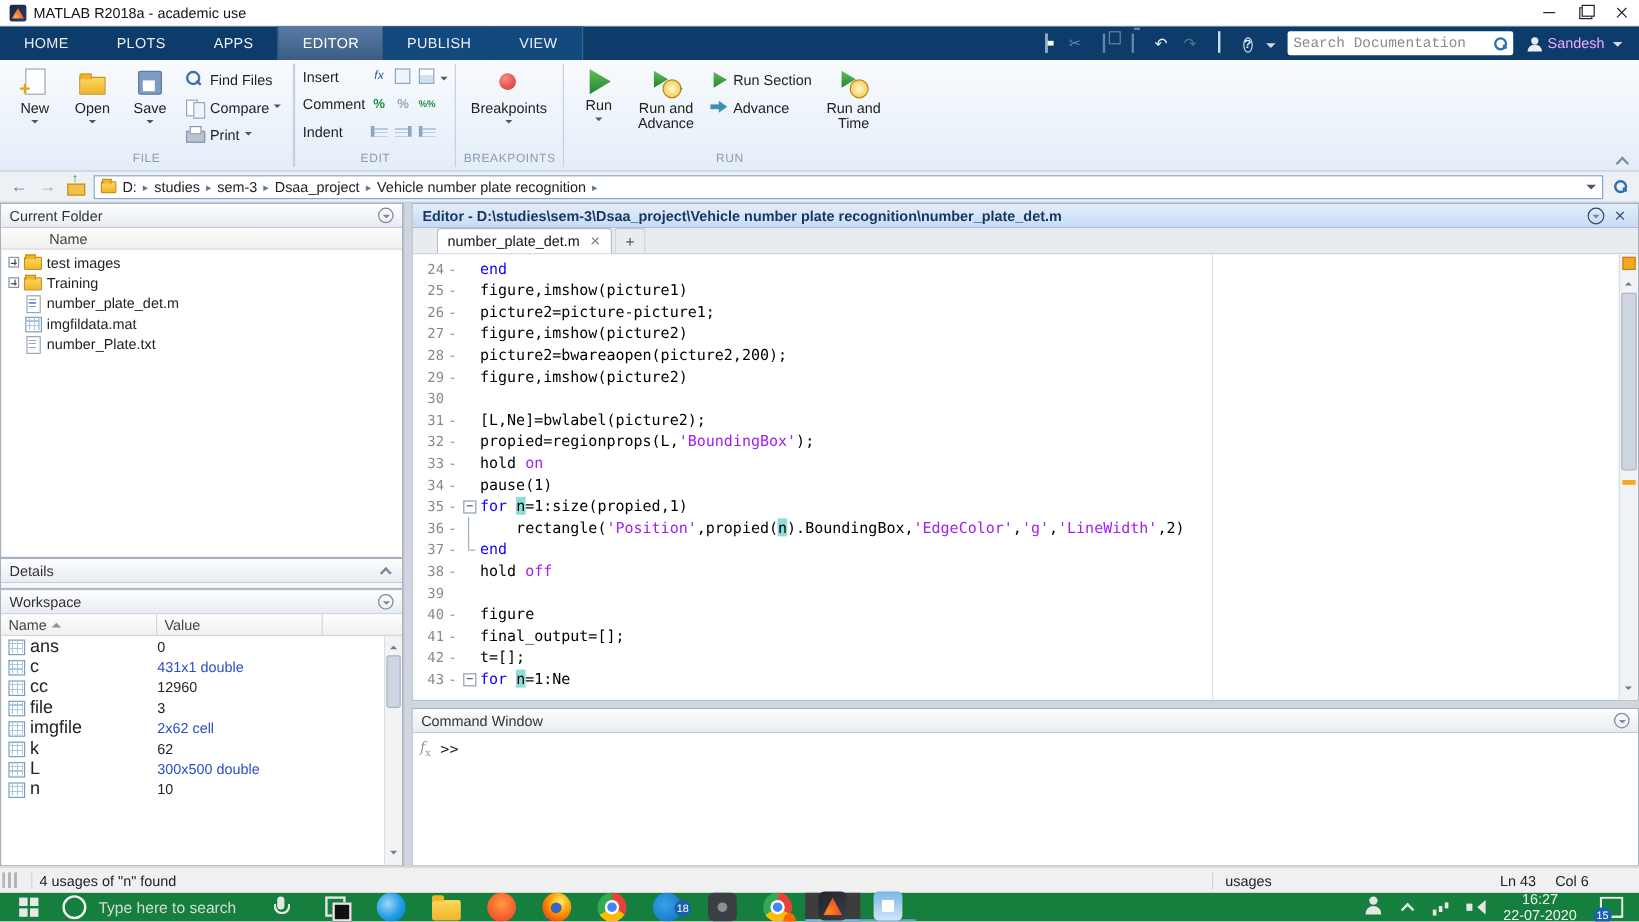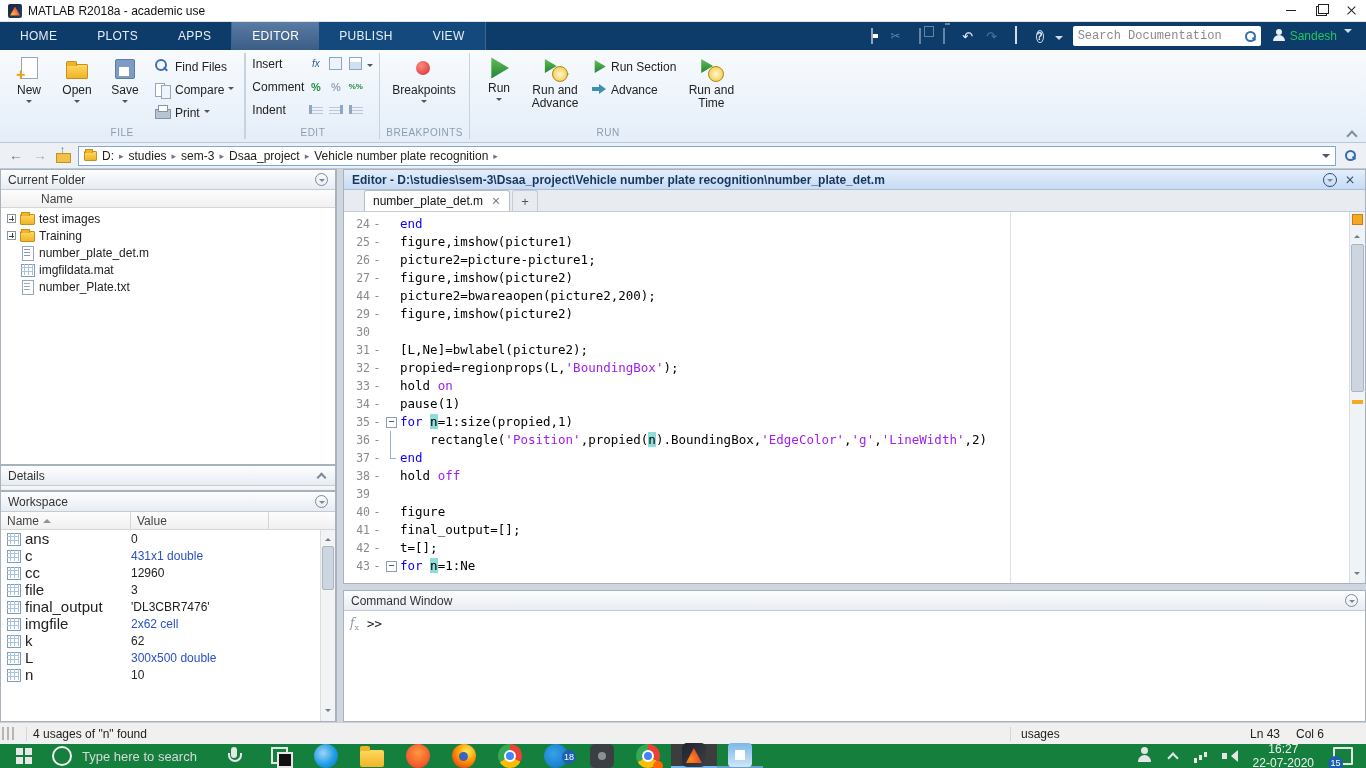--- a/index.html
+++ b/index.html
@@ -42,21 +42,21 @@
   .qi-redo::before{content:"\21B7";color:#9fb3cc;font-size:13px}
   .qi-win::before{content:"";width:11px;height:9px;border:1px solid #cfdcec;border-top:3px solid #cfdcec}
   .qi-help::before{content:"?";color:#eef4fb;font-weight:bold;font-size:10px;border:1px solid #cfdcec;border-radius:50%;width:13px;height:13px;line-height:12px;text-align:center}
   .qcaret{width:0;height:0;border:4px solid transparent;border-top-color:#cfdcec;margin:8px 2px 0}
   .sdoc{width:188px;height:20px;background:#fff;border-radius:2px;display:flex;align-items:center;padding:0 5px;margin:0 6px}
   .sdoc input{border:none;outline:none;flex:1;font-size:12px;font-family:Liberation Mono, monospace;color:#333;background:transparent}
   .sdoc input::placeholder{color:#8a8a8a}
   .mag{width:11px;height:11px;position:relative;flex:none}
   .mag::before{content:"";position:absolute;left:0;top:0;width:7px;height:7px;border:2px solid #2f6fb2;border-radius:50%}
   .mag::after{content:"";position:absolute;left:7px;top:7px;width:4px;height:2px;background:#2f6fb2;transform:rotate(45deg)}
-  .userbox{display:flex;align-items:flex-start;gap:5px;color:#22c55e;padding:0 4px}
+  .userbox{display:flex;align-items:flex-end;gap:5px;color:#f0abfc;padding:0 4px}
   .person{width:12px;height:12px;position:relative}
   .person::before{content:"";position:absolute;left:3px;top:0;width:6px;height:6px;border-radius:50%;background:#e8eef6}
   .person::after{content:"";position:absolute;left:0;top:6px;width:12px;height:6px;border-radius:6px 6px 0 0;background:#e8eef6}
 
   
   .toolstrip{height:93px;background:linear-gradient(#f8fbfe,#e4edf8);border-bottom:1px solid #b8c7da;display:flex;position:relative}
   .sec{display:flex;flex-direction:column;padding:2px 6px 0}
   .seccontent{flex:1;display:flex;align-items:flex-start;gap:2px}
   .seclabel{height:15px;font-size:10px;color:#8b9cb1;text-align:center;letter-spacing:.5px}
   .tdiv{width:1px;background:#c5d2e0;margin:3px 0}
@@ -569,25 +569,20 @@
                 <span class="wname">cc</span>
                 <span class="wval">12960</span>
               </div>
               <div class="wrow">
                 <span class="wicon"></span>
                 <span class="wname">file</span>
                 <span class="wval">3</span>
               </div>
               <div class="wrow">
                 <span class="wicon"></span>
-                <span class="wname">final_output</span>
-                <span class="wval">'DL3CBR7476'</span>
-              </div>
-              <div class="wrow">
-                <span class="wicon"></span>
                 <span class="wname">imgfile</span>
                 <span class="wval wcls">2x62 cell</span>
               </div>
               <div class="wrow">
                 <span class="wicon"></span>
                 <span class="wname">k</span>
                 <span class="wval">62</span>
               </div>
               <div class="wrow">
                 <span class="wicon"></span>
@@ -645,21 +640,21 @@
                 <span class="lf "></span>
                 <span class="ct"><span>picture2=picture-picture1;</span></span>
               </div>
               <div class="cl">
                 <span class="ln">27</span>
                 <span class="ld">-</span>
                 <span class="lf "></span>
                 <span class="ct"><span>figure,imshow(picture2)</span></span>
               </div>
               <div class="cl">
-                <span class="ln">44</span>
+                <span class="ln">28</span>
                 <span class="ld">-</span>
                 <span class="lf "></span>
                 <span class="ct"><span>picture2=bwareaopen(picture2,200);</span></span>
               </div>
               <div class="cl">
                 <span class="ln">29</span>
                 <span class="ld">-</span>
                 <span class="lf "></span>
                 <span class="ct"><span>figure,imshow(picture2)</span></span>
               </div>

